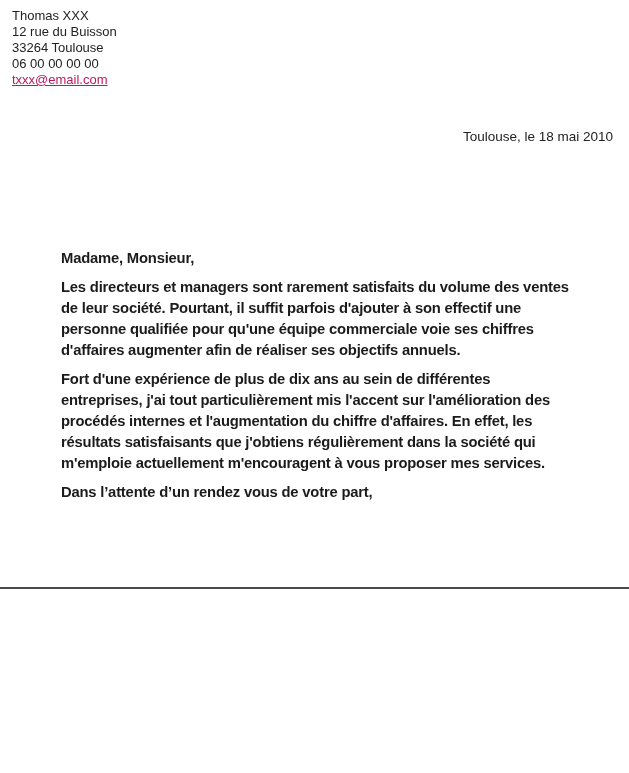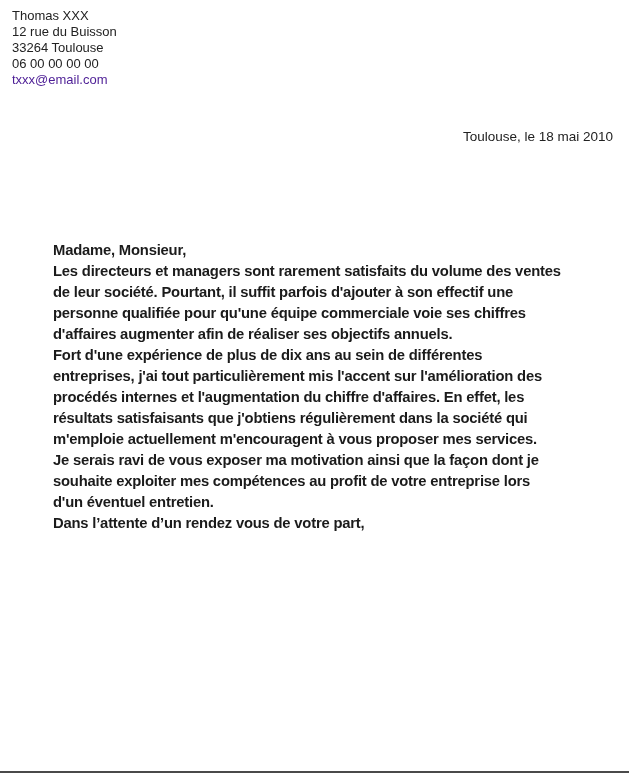--- a/index.html
+++ b/index.html
@@ -6,34 +6,35 @@
   body {
     width: 629px;
     height: 773px;
     background: #ffffff;
     font-family: "Liberation Sans", sans-serif;
     overflow: hidden;
   }
   .page {
     position: relative;
     width: 629px;
-    height: 773px;
+    height: 589px;
     background: #ffffff;
   }
   .sender {
     position: absolute;
     left: 12px;
     top: 8px;
     font-size: 13px;
     line-height: 16px;
     color: #222222;
   }
   .sender div { white-space: nowrap; }
   .email-link {
-    color: #4c1d95;
+    color: #be185d;
+    text-decoration: underline;
     cursor: pointer;
   }
   .date-line {
     position: absolute;
     top: 129px;
     right: 16px;
     font-size: 13.5px;
     color: #222222;
     white-space: nowrap;
   }
@@ -42,21 +43,21 @@
     left: 53px;
     top: 240px;
     width: 562px;
     color: #1b1b1b;
     font-weight: 700;
     font-size: 14.8px;
     line-height: 21px;
     letter-spacing: -0.2px;
   }
   .body-col p {
-    margin: 0;
+    margin: 8px;
     white-space: pre-line;
   }
   .salutation   { margin-top: 0; }
   .para-1       { margin-top: 34px; }
   .para-2       { margin-top: 38px; }
   .para-3       { margin-top: 38px; }
   .pre-closing  { margin-top: 39px; }
   .closing      { margin-top: 52px; }
   .bottom-divider {
     position: absolute;
@@ -88,21 +89,18 @@
     <p class="salutation">Madame, Monsieur,</p>
     <p class="para-1">Les directeurs et managers sont rarement satisfaits du volume des ventes
 de leur société. Pourtant, il suffit parfois d'ajouter à son effectif une
 personne qualifiée pour qu'une équipe commerciale voie ses chiffres
 d'affaires augmenter afin de réaliser ses objectifs annuels.</p>
     <p class="para-2">Fort d'une expérience de plus de dix ans au sein de différentes
 entreprises, j'ai tout particulièrement mis l'accent sur l'amélioration des
 procédés internes et l'augmentation du chiffre d'affaires. En effet, les
 résultats satisfaisants que j'obtiens régulièrement dans la société qui
 m'emploie actuellement m'encouragent à vous proposer mes services.</p>
-    <p class="para-3">Je serais ravi de vous exposer ma motivation ainsi que la façon dont je
-souhaite exploiter mes compétences au profit de votre entreprise lors
-d'un éventuel entretien.</p>
     <p class="pre-closing">Dans l’attente d’un rendez vous de votre part,</p>
   </div>
 
   <div class="bottom-divider"></div>
 
 </div>
 
 </body></html>

